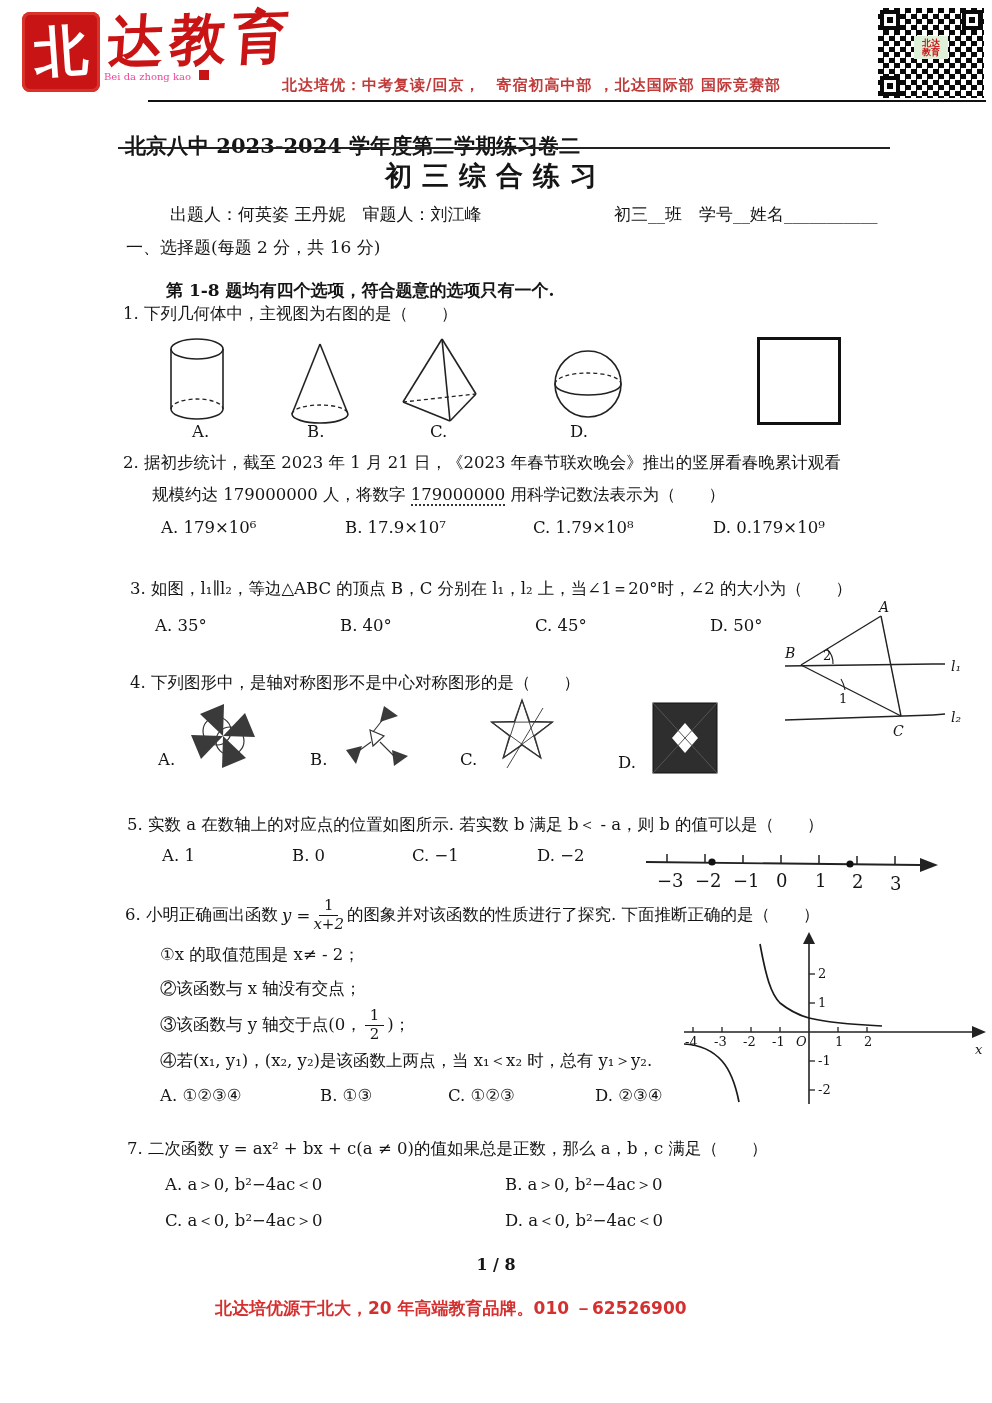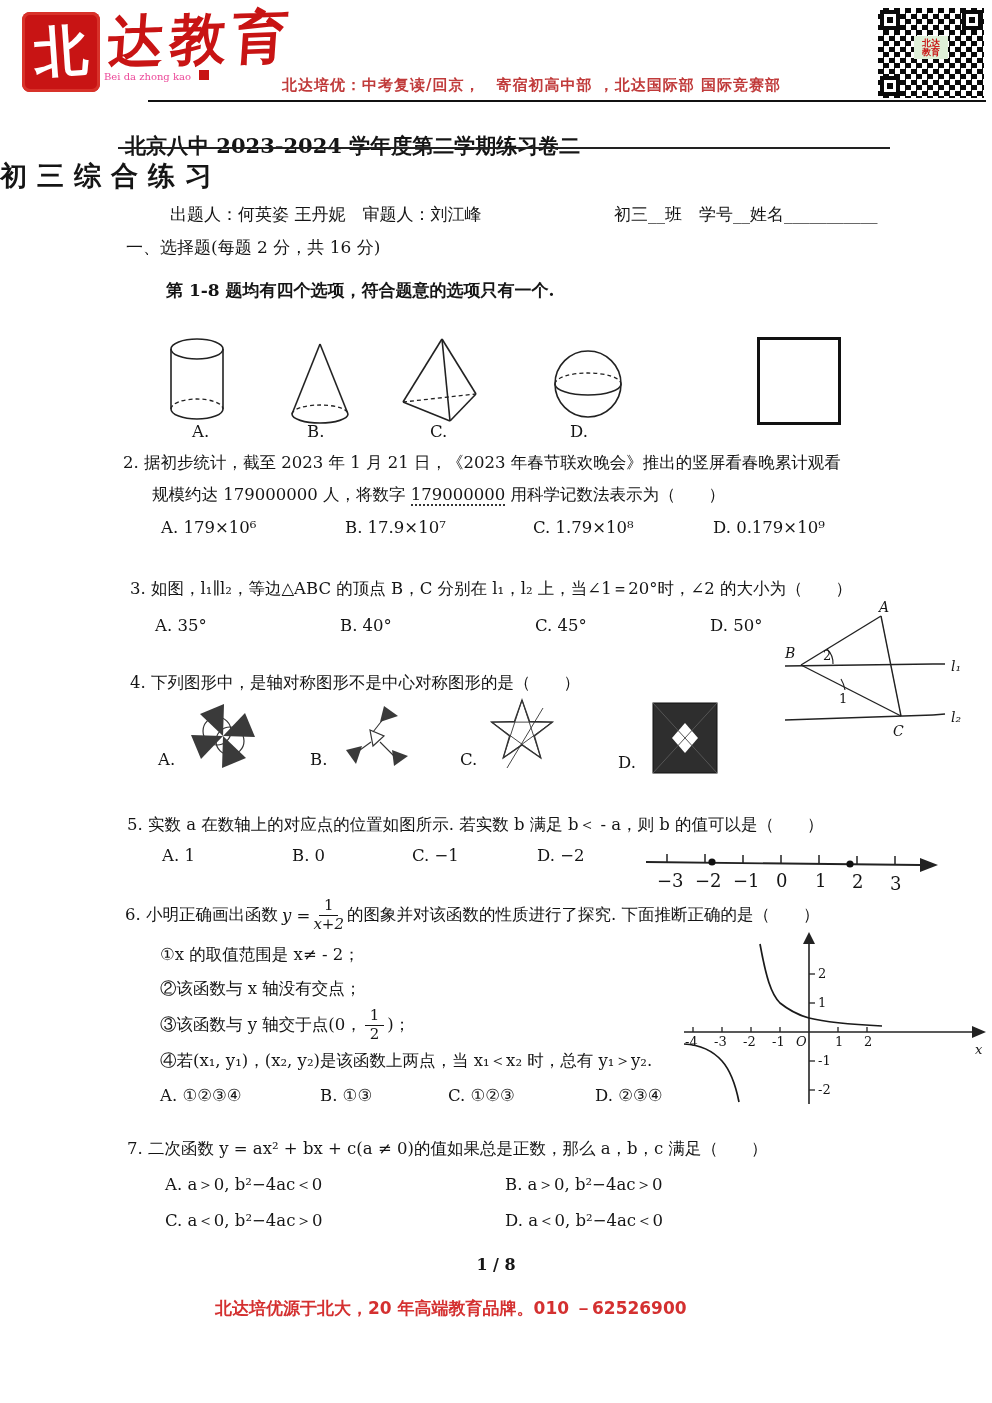--- a/index.html
+++ b/index.html
@@ -23,21 +23,21 @@
         repeating-conic-gradient(#0a0a0a 0% 25%, #ffffff 0% 50%) 0 0/11px 11px;
       outline:1px solid #fff;}
   .finder{position:absolute;width:20px;height:20px;border:4px solid #0a0a0a;background:#fff;box-sizing:border-box;}
   .finder::after{content:"";position:absolute;left:3px;top:3px;width:6px;height:6px;background:#0a0a0a;}
   .qr-center{position:absolute;left:36px;top:28px;width:34px;height:23px;background:#dff0d8;
       display:flex;flex-direction:column;align-items:center;justify-content:center;line-height:1;}
   .qr-center span{color:#c81414;font-size:9px;font-weight:bold;font-family:"DejaVu Sans",sans-serif;}
   
   .school{position:absolute;left:125px;top:119px;font-size:21px;font-weight:bold;margin-top:13px;}
   .schoolrule{position:absolute;left:118px;top:147px;width:772px;border-top:2px solid #222;}
-  .title{position:absolute;left:0;right:0;top:158px;font-size:27px;font-weight:bold;letter-spacing:10px;}
+  .title{position:absolute;left:0;right:0;top:158px;text-align:center;font-size:27px;font-weight:bold;letter-spacing:10px;}
   .authors{position:absolute;left:126px;top:203px;font-size:17px;margin-left:44px;}
   .student{position:absolute;left:614px;top:203px;font-size:17px;}
   .sechead{position:absolute;left:126px;top:236px;font-size:17px;font-weight:normal;}
   .secnote{position:absolute;left:166px;top:271px;font-size:17px;font-weight:bold;margin-top:8px;}
   .qtext{position:absolute;font-size:16.5px;}
   .opt{position:absolute;font-size:16.5px;}
   .dotted{border-bottom:2px dotted #333;}
   
   .frow{position:absolute;display:flex;align-items:center;font-size:16.5px;}
   .frac{display:inline-flex;flex-direction:column;align-items:center;line-height:1.05;margin:0 3px;font-size:15px;}
@@ -74,20 +74,21 @@
 
   <div class="school">北京八中 2023-2024 学年度第二学期练习卷二</div>
   <div class="schoolrule"></div>
   <div class="title">初三综合练习</div>
   <div class="authors">出题人：何英姿 王丹妮　审题人：刘江峰</div>
   <div class="student">初三__班　学号__姓名___________</div>
 
   <div class="sechead">一、选择题(每题 2 分，共 16 分)</div>
   <div class="secnote">第 1-8 题均有四个选项，符合题意的选项只有一个.</div>
 
+  <div class="qtext" style="left:123px;top:303px;">1. 下列几何体中，主视图为右图的是（　　）</div>
   <svg style="left:168px;top:337px;" width="58" height="88">
     <ellipse cx="29" cy="12" rx="26" ry="10" fill="none" stroke="#222" stroke-width="1.6"></ellipse>
     <line x1="3" y1="12" x2="3" y2="72" stroke="#222" stroke-width="1.6"></line>
     <line x1="55" y1="12" x2="55" y2="72" stroke="#222" stroke-width="1.6"></line>
     <path d="M3,72 A26 10 0 0 0 55,72" fill="none" stroke="#222" stroke-width="1.6"></path>
     <path d="M3,72 A26 10 0 0 1 55,72" fill="none" stroke="#222" stroke-width="1.3" stroke-dasharray="4 3"></path>
   </svg>
   <svg style="left:289px;top:340px;" width="62" height="86">
     <line x1="31" y1="4" x2="3" y2="74" stroke="#222" stroke-width="1.6"></line>
     <line x1="31" y1="4" x2="59" y2="74" stroke="#222" stroke-width="1.6"></line>

